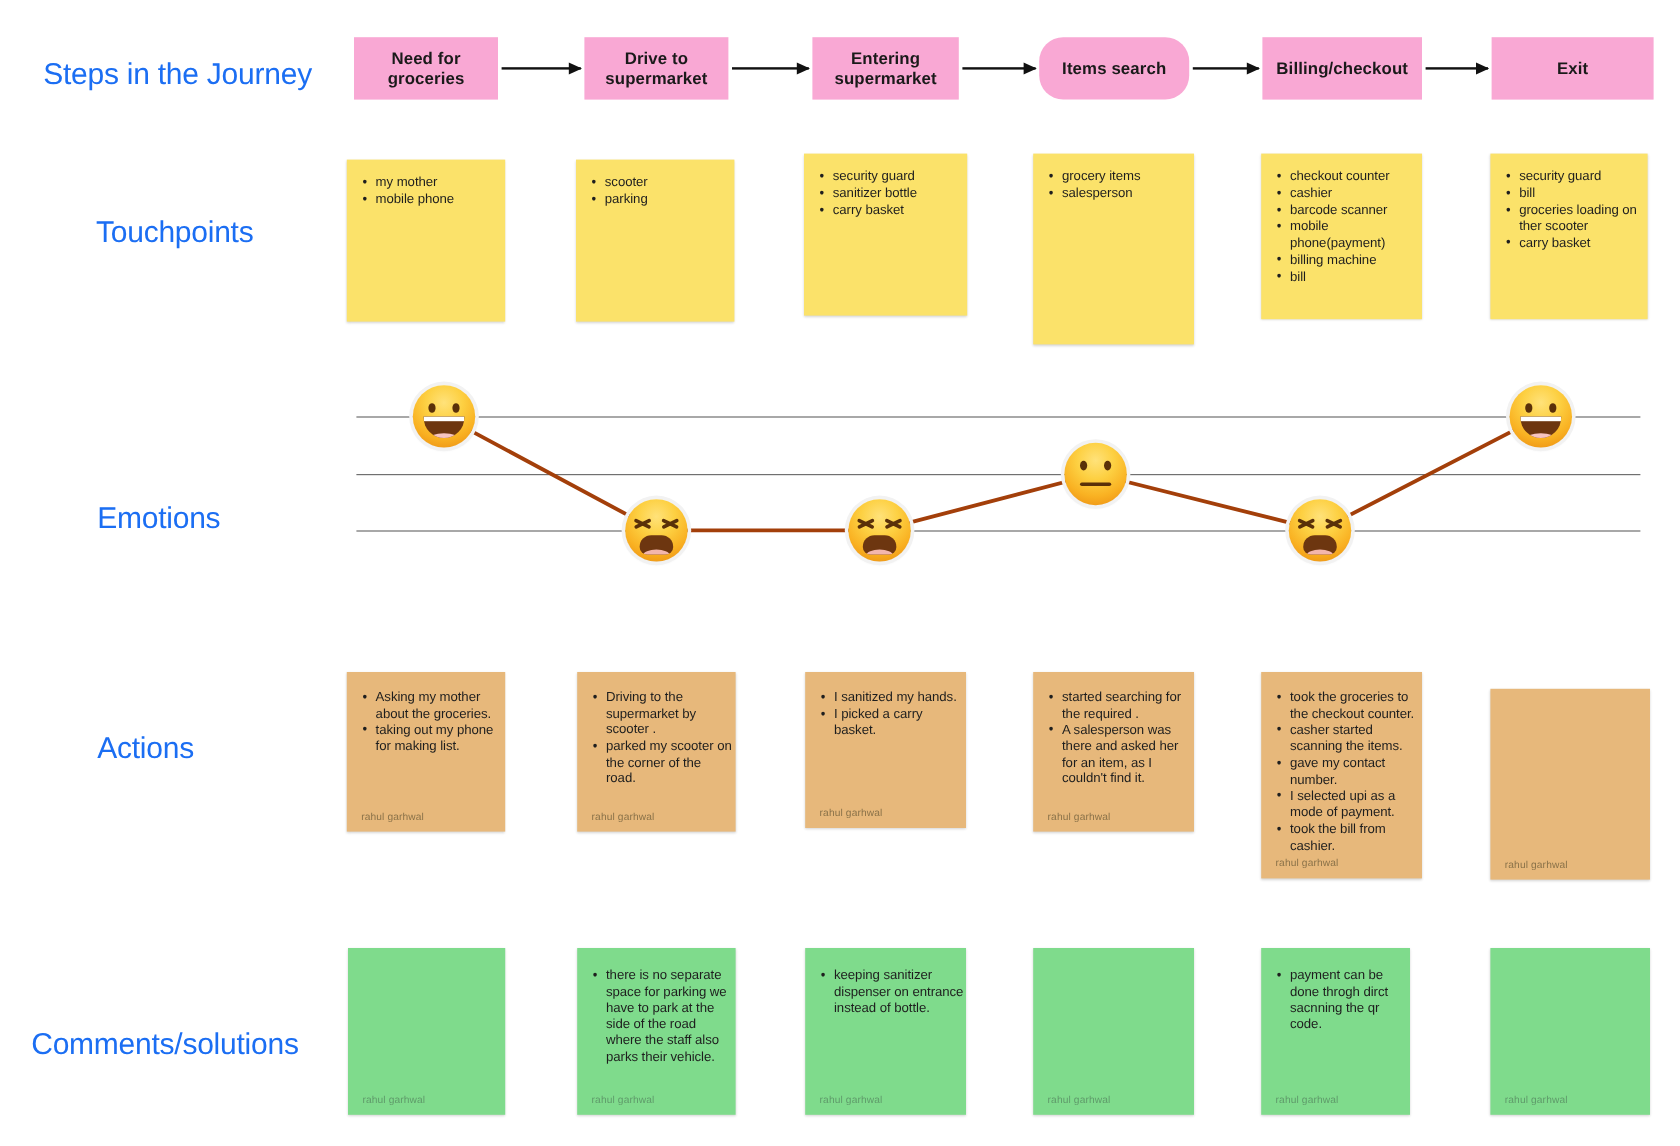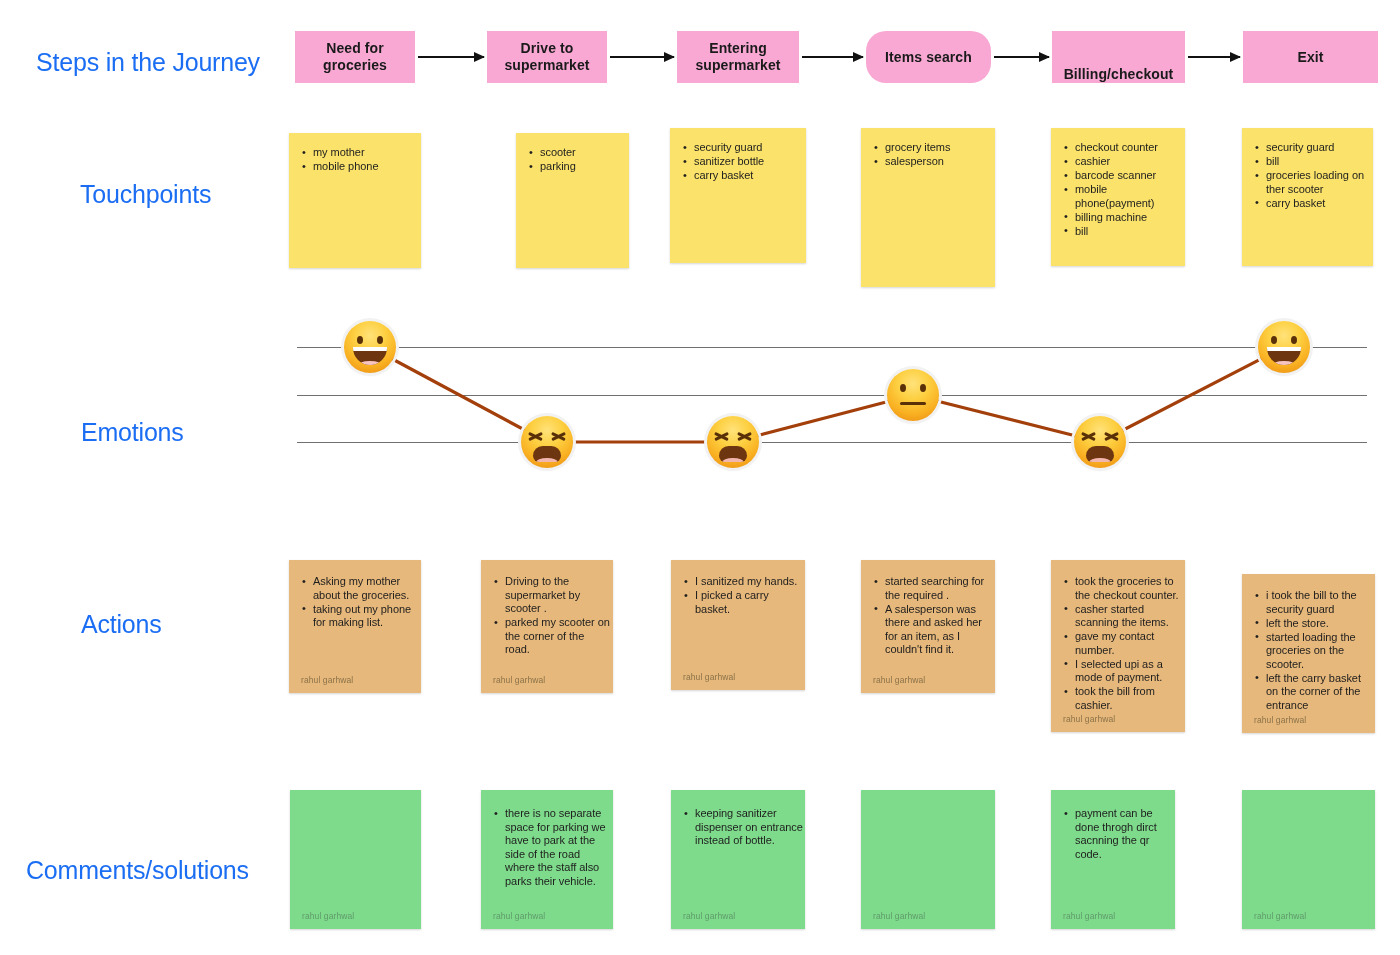--- a/index.html
+++ b/index.html
@@ -251,37 +251,37 @@
       </div>
       <div class="step-arrow" style="left: 610px; width: 64px;"></div>
       <div class="step-box" style="left: 677px; width: 122px;">
         <span>Entering supermarket</span>
       </div>
       <div class="step-arrow" style="left: 802px; width: 61px;"></div>
       <div class="step-box" style="left: 866px; width: 125px; border-radius: 20px;">
         <span>Items search</span>
       </div>
       <div class="step-arrow" style="left: 994px; width: 55px;"></div>
-      <div class="step-box" style="left: 1052px; width: 133px; align-items: flex-end;">
+      <div class="step-box" style="left: 1052px; width: 133px;">
         <span>Billing/checkout</span>
       </div>
       <div class="step-arrow" style="left: 1188px; width: 52px;"></div>
       <div class="step-box" style="left: 1243px; width: 135px;">
         <span>Exit</span>
       </div>
     </div>
 
   <div id="touch-layer">
       <div class="note touch" style="left: 289px; top: 133px; width: 132px; height: 135px;">
         <ul>
           <li>my mother</li>
           <li>mobile phone</li>
         </ul>
       </div>
-      <div class="note touch" style="left: 480px; top: 133px; width: 113px; height: 135px; margin-left: 36px;">
+      <div class="note touch" style="left: 480px; top: 133px; width: 132px; height: 135px;">
         <ul>
           <li>scooter</li>
           <li>parking</li>
         </ul>
       </div>
       <div class="note touch" style="left: 670px; top: 128px; width: 136px; height: 135px;">
         <ul>
           <li>security guard</li>
           <li>sanitizer bottle</li>
           <li>carry basket</li>
@@ -403,26 +403,20 @@
         <ul>
           <li>took the groceries to the checkout counter.</li>
           <li>casher started scanning the items.</li>
           <li>gave my contact number.</li>
           <li>I selected upi as a mode of payment.</li>
           <li>took the bill from cashier.</li>
         </ul>
         <div class="author">rahul garhwal</div>
       </div>
       <div class="note action" style="left: 1242px; top: 574px; width: 133px; height: 159px;">
-        <ul>
-          <li>i took the bill to the security guard</li>
-          <li>left the store.</li>
-          <li> started loading the groceries on the scooter.</li>
-          <li>left the carry basket on the corner of the entrance</li>
-        </ul>
         <div class="author">rahul garhwal</div>
       </div>
     </div>
 
   <div id="comment-layer">
       <div class="note comment" style="left: 290px; top: 790px; width: 131px; height: 139px;">
         <div class="author">rahul garhwal</div>
       </div>
       <div class="note comment" style="left: 481px; top: 790px; width: 132px; height: 139px;">
         <ul>

